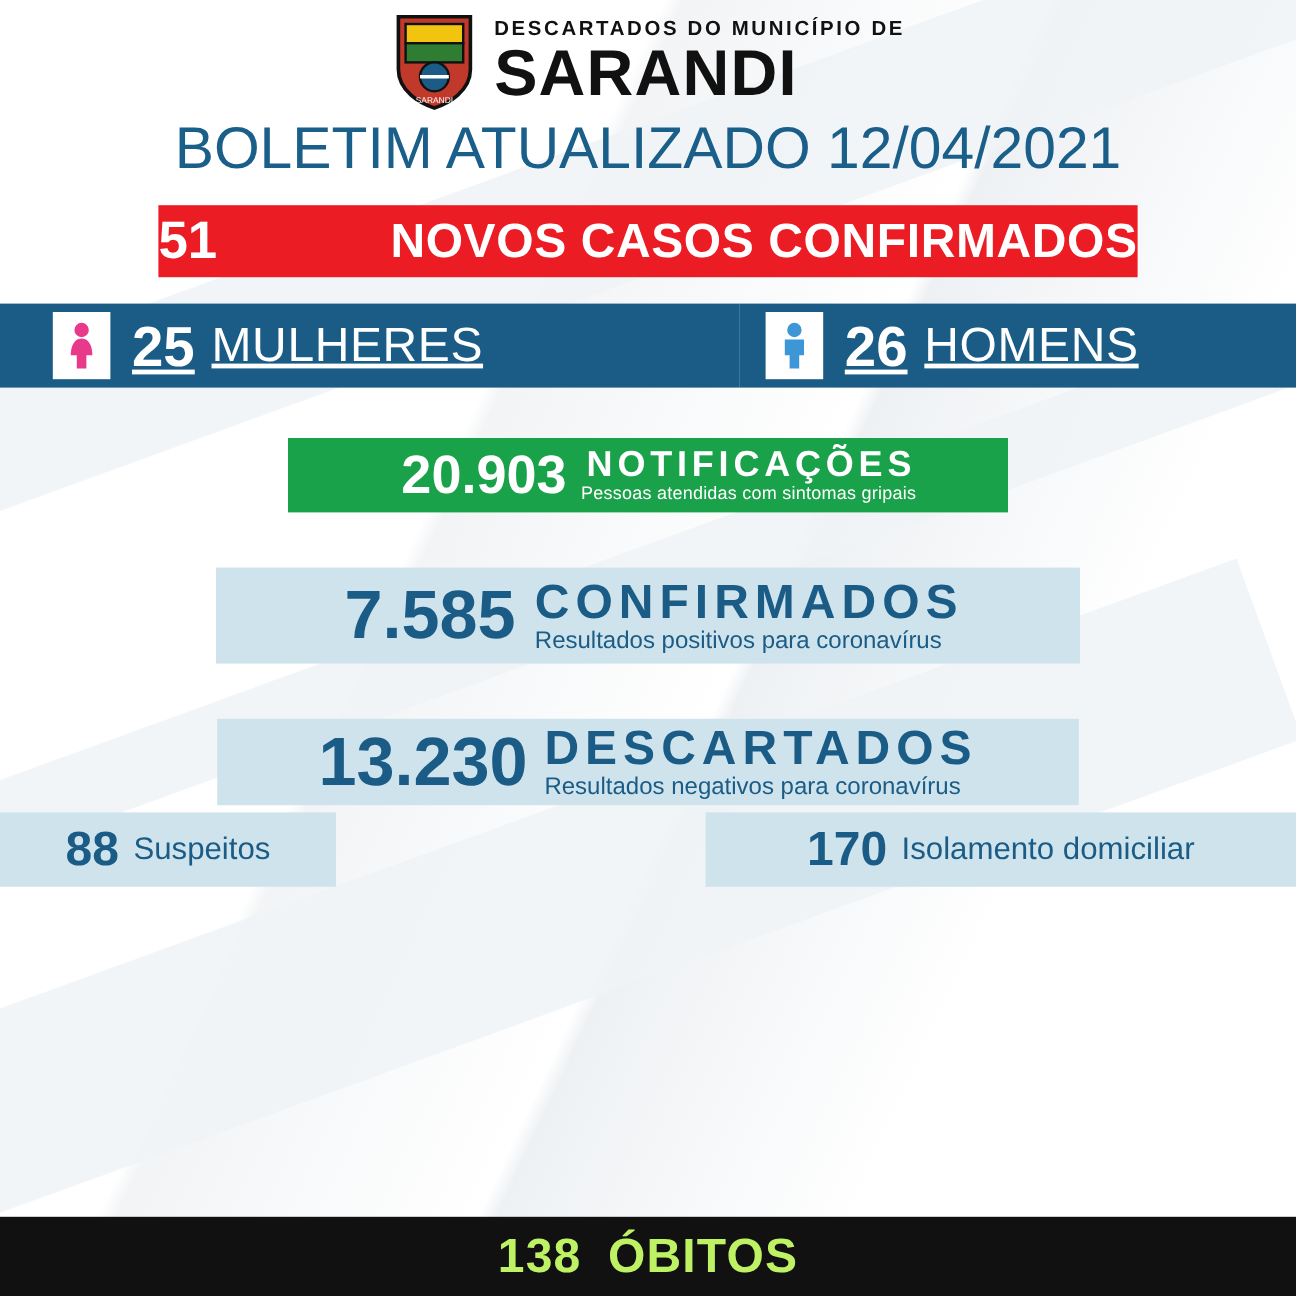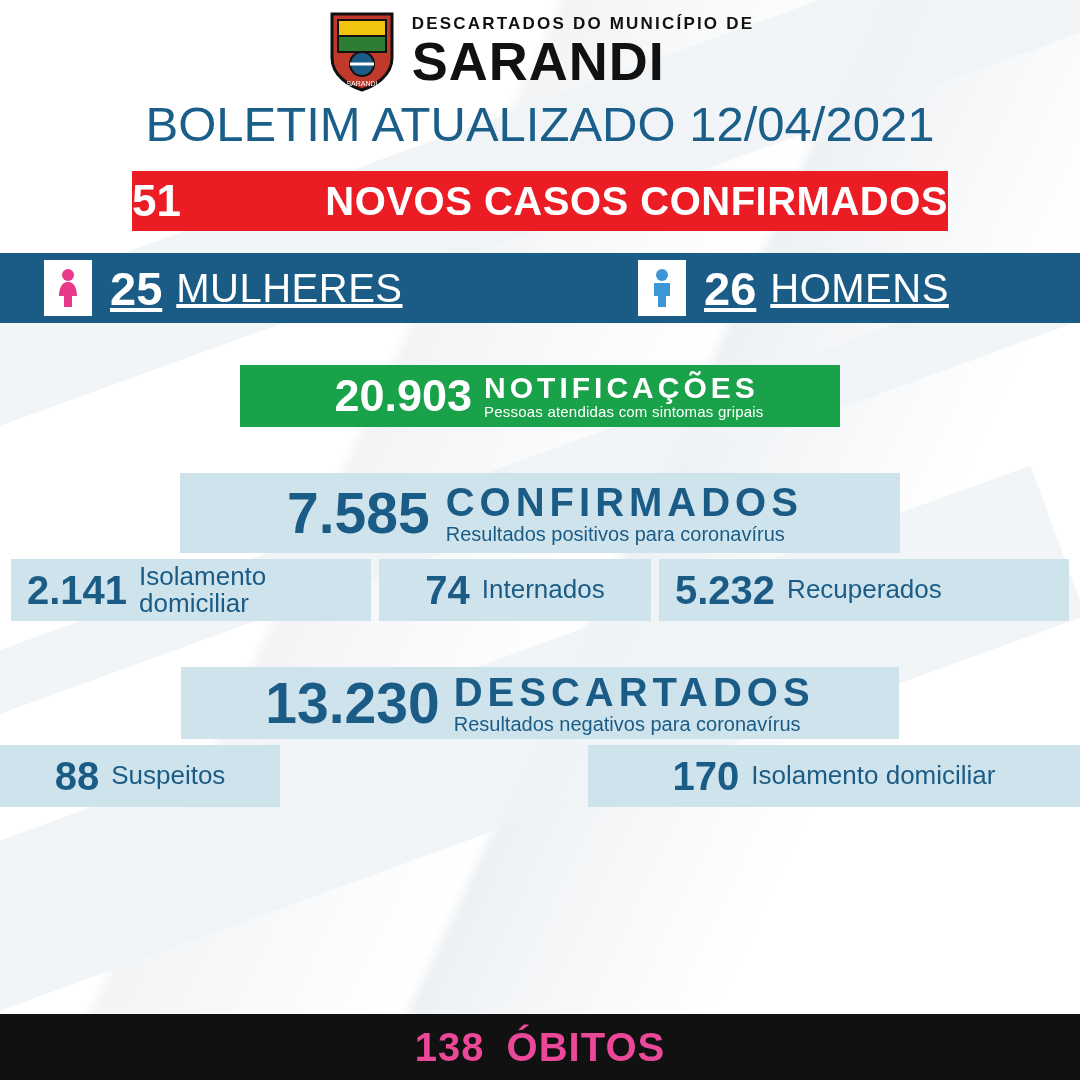--- a/index.html
+++ b/index.html
@@ -96,21 +96,21 @@
   
   .notif {
     margin:42px auto 0 auto;
     width:600px; height:62px;
     background:#1aa24a;
     display:flex; align-items:center; justify-content:center;
     color:#ffffff;
     padding-left:18px;
   }
   .notif .num { font-size:45px; font-weight:bold; }
-  .notif .right { margin-left:12px; line-height:1.05; }
+  .notif .right { margin-left:12px; line-height:1.05;text-align:right; }
   .notif .word { font-size:30px; font-weight:bold; letter-spacing:4px; }
   .notif .sub { font-size:15px; letter-spacing:.2px; margin-top:1px; }
 
   
   .wide-band {
     margin:46px auto 0 auto;
     width:720px; height:80px;
     background:#cfe3ec;
     display:flex; align-items:center; justify-content:center;
     color:#1b5c86;
@@ -153,21 +153,21 @@
   .sub-row2 { display:flex; justify-content:space-between; margin-top:6px; gap:8px; }
   .d1 { width:280px; justify-content:center; }
   .d2 { width:492px; justify-content:center; }
 
   
   .obitos {
     position:absolute; left:0; bottom:0;
     width:1080px; height:66px;
     background:#111111;
     display:flex; align-items:center; justify-content:center;
-    color:#ec4899;
+    color:#bef264;
   }
   .obitos .num { font-size:40px; font-weight:bold; letter-spacing:1px; }
   .obitos .lbl { font-size:40px; font-weight:bold; margin-left:22px; letter-spacing:1px; }
 </style>
 </head>
 <body>
 
 <div class="page">
   <div class="bg-streak s1"></div>
   <div class="bg-streak s2"></div>
@@ -230,35 +230,20 @@
       </span>
     </div>
 
     <div class="wide-band">
       <span class="num">7.585</span>
       <span class="right">
         <span class="word" style="display:block;">CONFIRMADOS</span>
         <span class="sub" style="display:block;">Resultados positivos para coronavírus</span>
       </span>
     </div>
-    <div class="sub-row">
-      <div class="sub-cell c1">
-        <span class="num">2.141</span>
-        <span class="lbl" style="white-space:pre-line;">Isolamento
-domiciliar</span>
-      </div>
-      <div class="sub-cell c2">
-        <span class="num">74</span>
-        <span class="lbl">Internados</span>
-      </div>
-      <div class="sub-cell c3">
-        <span class="num">5.232</span>
-        <span class="lbl">Recuperados</span>
-      </div>
-    </div>
 
     <div class="wide-band2">
       <span class="num">13.230</span>
       <span class="right">
         <span class="word" style="display:block;">DESCARTADOS</span>
         <span class="sub" style="display:block;">Resultados negativos para coronavírus</span>
       </span>
     </div>
     <div class="sub-row2">
       <div class="sub-cell d1">

